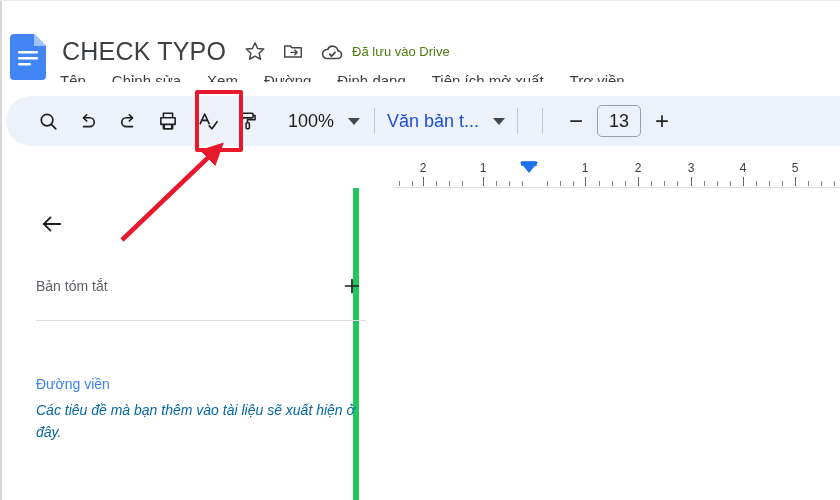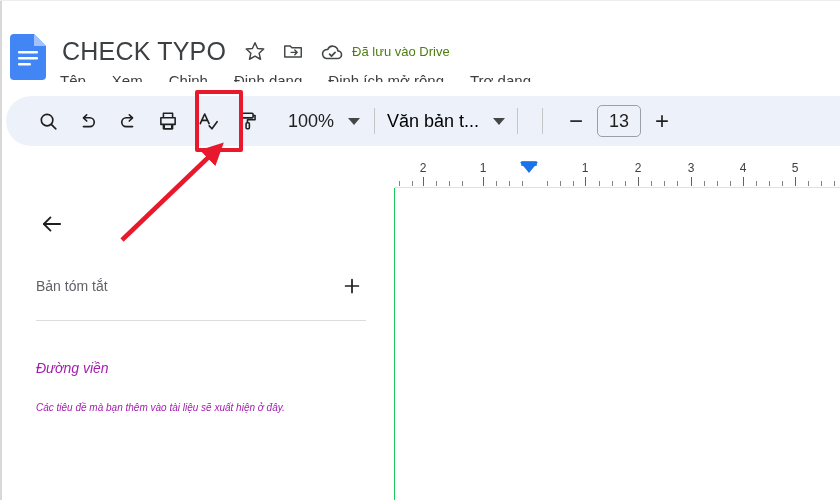--- a/index.html
+++ b/index.html
@@ -154,21 +154,21 @@
     margin: 0 12px;
     flex: 0 0 auto;
   }
   .tb-select {
     display: flex;
     align-items: center;
     flex: 0 0 auto;
   }
   .tb-select .label {
     font-size: 18px;
-    color: #000000;
+    color: #1d4ed8;
     white-space: nowrap;
   }
   .fontsize-group {
     display: flex;
     align-items: center;
     margin-left: 6px;
     flex: 0 0 auto;
   }
   .fs-btn {
     width: 30px;
@@ -249,24 +249,24 @@
     position: absolute;
     left: 0; top: 188px;
     width: 840px;
     height: 312px;
     background: #ffffff;
   }
 
   .outline-panel {
     position: absolute;
     left: 0; top: 0;
-    width: 395px;
+    width: 359px;
     height: 312px;
     background: #ffffff;
-    border-right: 1px solid #22c55e;
+    border-right: 6px solid #22c55e;
     box-sizing: border-box;
   }
   .back-btn {
     position: absolute;
     left: 34px;
     top: 18px;
     width: 36px;
     height: 36px;
     display: flex;
     align-items: center;
@@ -300,33 +300,32 @@
     position: absolute;
     left: 36px;
     top: 132px;
     width: 330px;
     height: 1px;
     background: #dadce0;
   }
   .outline-label {
     position: absolute;
     left: 36px;
-    top: 172px;
+    top: 188px;
     font-size: 14px;
-    color: #a21caf;
-    font-style: italic;
+    color: #3b82f6;
   }
   .outline-empty {
     position: absolute;
     left: 36px;
     top: 212px;
     width: 330px;
-    font-size: 10px;
+    font-size: 14px;
     font-style: italic;
-    color: #a21caf;
+    color: #0369a1;
     line-height: 1.55;
   }
 
   
   .doc-canvas {
     position: absolute;
     left: 396px;
     top: 0;
     width: 444px;
     height: 312px;
@@ -441,25 +440,26 @@
             <path d="M6.5 18.5h11a3.8 3.8 0 0 0 .4-7.6 5.3 5.3 0 0 0-10.2-1.4A3.9 3.9 0 0 0 6.5 18.5z"></path>
             <path d="M9.6 14.2l1.9 1.9 3.6-3.8" stroke-linecap="round" stroke-width="1.7"></path>
           </svg>
         </span>
       </span>
       <span class="save-state">Đã lưu vào Drive</span>
     </div>
 
     <div class="menubar">
       <div class="menu-item">Tệp</div>
+      <div class="menu-item">Chỉnh sửa</div>
       <div class="menu-item">Xem</div>
-      <div class="menu-item">Chỉnh</div>
+      <div class="menu-item">Đường</div>
       <div class="menu-item">Định dạng</div>
-      <div class="menu-item">Định ích mở rộng</div>
-      <div class="menu-item">Trợ dạng</div>
+      <div class="menu-item">Tiện ích mở xuất</div>
+      <div class="menu-item">Trợ viền</div>
     </div>
   </div>
 
   <div class="toolbar-zone">
     <div class="toolbar">
 
       <div class="tb-btn">
         <svg width="22" height="22" viewBox="0 0 24 24" fill="none" stroke="currentColor" stroke-width="1.8" stroke-linecap="round">
           <circle cx="11" cy="11" r="6.3"></circle>
           <path d="M15.6 15.6 L20.5 20.5"></path>

